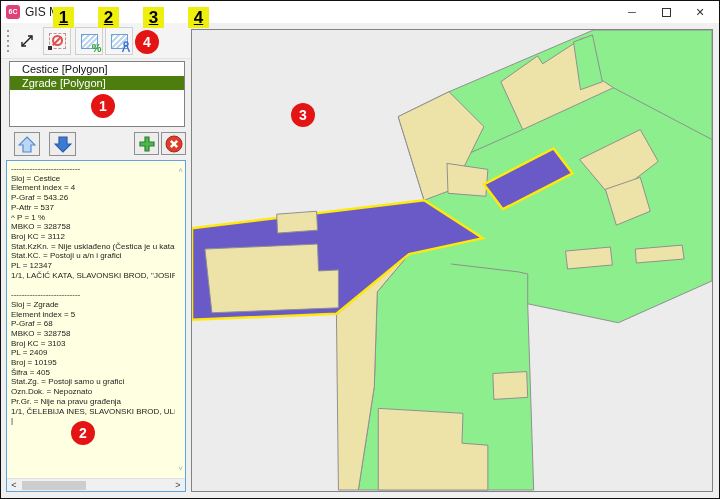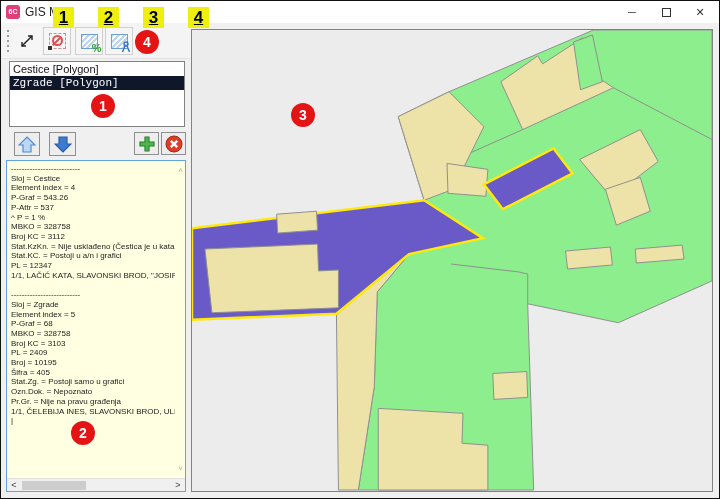--- a/index.html
+++ b/index.html
@@ -27,22 +27,22 @@
   .hatchbox{width:17px;height:15px;border:1px solid #6F9FD0;position:relative;
     background:repeating-linear-gradient(135deg,#BCD6F0 0 2px,#FFFFFF 2px 4px);}
   .hatch-glyph{position:absolute;right:-5px;bottom:-6px;font-size:11px;font-weight:bold;}
   .cancelbox{width:17px;height:16px;border:1px dashed #C49090;position:relative;}
   .cancel-circle{position:absolute;left:2px;top:1px;width:11px;height:11px;border:2px solid #E05050;border-radius:50%;}
   .cancel-slash{position:absolute;left:1px;top:6px;width:12px;height:2px;background:#E05050;transform:rotate(-45deg);}
   .corner-dot{position:absolute;left:-2px;bottom:-2px;width:4px;height:4px;background:#333;}
   
   .layer-list{position:absolute;left:8px;top:60px;width:176px;height:66px;background:#fff;border:1px solid #818181;
     font-size:11px;overflow:hidden;}
-  .layer-item{height:14px;line-height:14px;padding-left:3px;color:#111;white-space:nowrap;}
-  .layer-item.selected{background:#0f172a;color:#fff;font-family:Liberation Mono, monospace;}
+  .layer-item{height:14px;line-height:14px;padding-left:12px;color:#111;white-space:nowrap;}
+  .layer-item.selected{background:#4d7c0f;color:#fff;}
   .row-btn{position:absolute;background:#EDEDED;border:1px solid #8F8F8F;display:flex;align-items:center;justify-content:center;}
   
   .info-panel{position:absolute;left:5px;top:159px;width:180px;height:332px;background:#FFFFE1;
     border:1px solid #5FA4E0;overflow:hidden;}
   .info-text{position:absolute;left:4px;top:3px;right:10px;font-size:8px;line-height:9.7px;color:#1c1c1c;
     white-space:pre;overflow:hidden;}
   .vchev{position:absolute;right:2px;color:#A9A9A9;font-size:8px;line-height:8px;}
   .hscroll{position:absolute;left:0;bottom:0;width:100%;height:13px;background:#F0F0F0;border-top:1px solid #E0E0E0;}
   .hs-arrow{position:absolute;top:0;width:14px;height:13px;color:#444;font-size:9px;line-height:13px;text-align:center;}
   .hs-thumb{position:absolute;left:15px;top:2px;width:64px;height:9px;background:#CDCDCD;}

